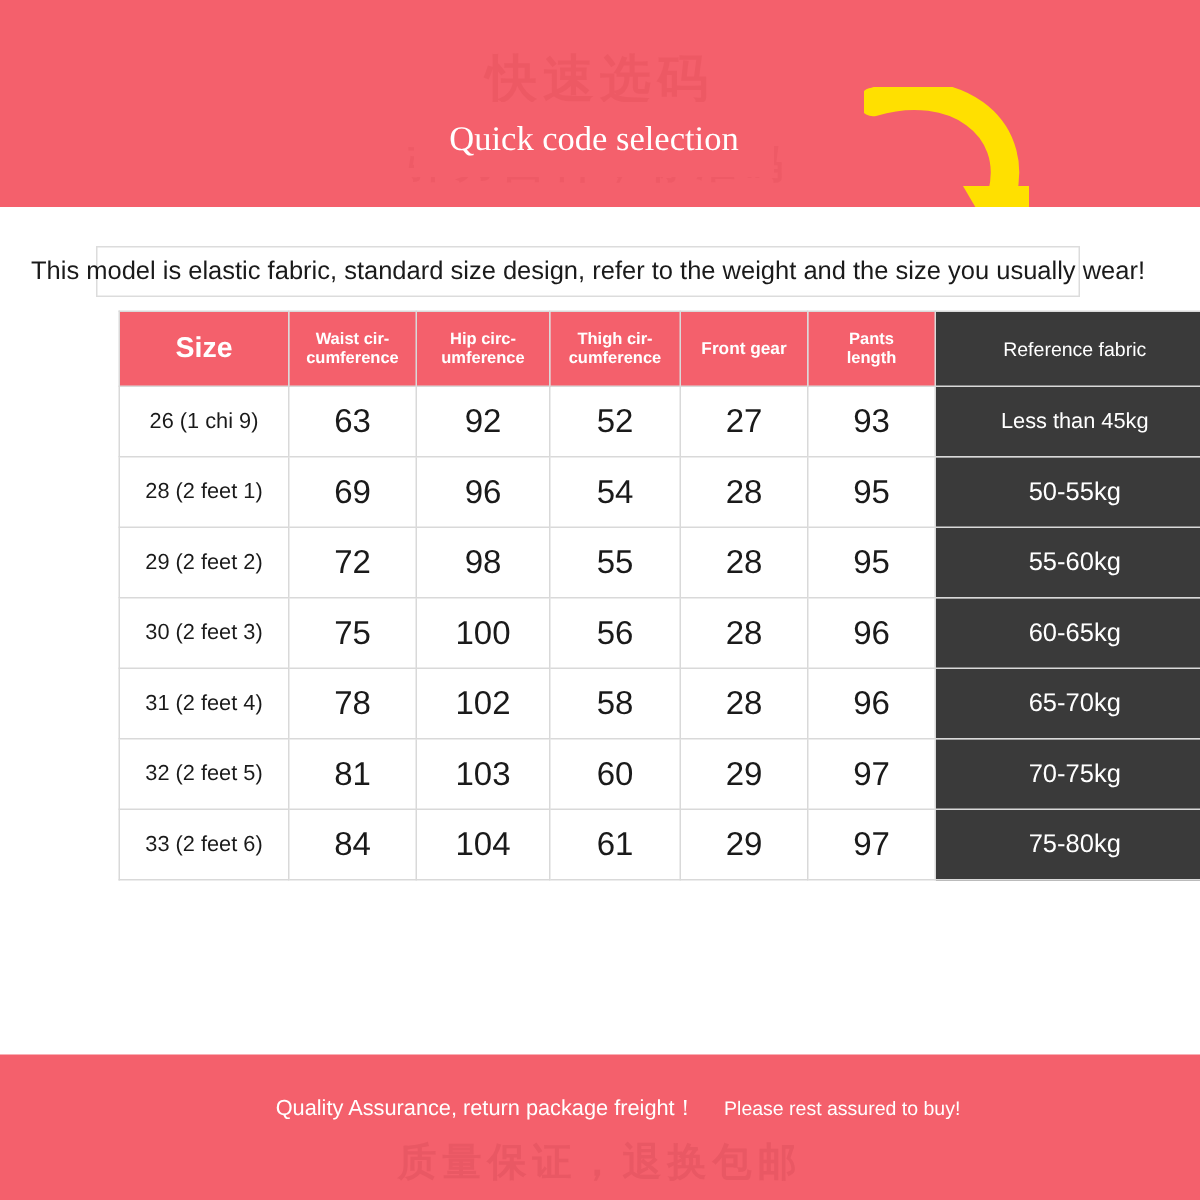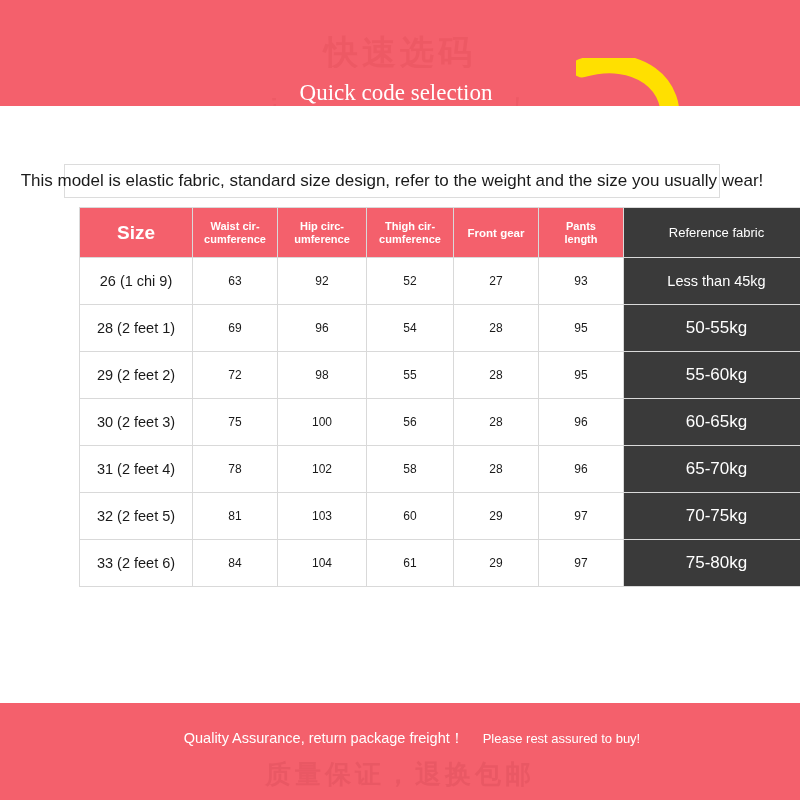--- a/index.html
+++ b/index.html
@@ -17,21 +17,21 @@
     position: relative;
     width: 800px;
     height: 800px;
     background: #ffffff;
   }
 
   
   .header {
     position: relative;
     width: 800px;
-    height: 106px;
+    height: 138px;
     background: #f4606c;
     overflow: hidden;
   }
   .header-ghost {
     position: absolute;
     left: 0;
     top: 30px;
     width: 800px;
     text-align: center;
     font-size: 34px;
@@ -125,21 +125,21 @@
     font-size: 13px;
     font-weight: normal;
     color: #ffffff;
   }
   tbody tr { height: 47px; }
   td.c-size {
     font-size: 14.5px;
     color: #1a1a1a;
   }
   td.c-num {
-    font-size: 12px;
+    font-size: 22px;
     color: #1a1a1a;
     margin-left: 43px;
   }
   td.c-weight {
     background: #3a3a3a;
     color: #ffffff;
     font-size: 17px;
     border-color: #3a3a3a;
     border-left-color: #d9d9d9;
   }

